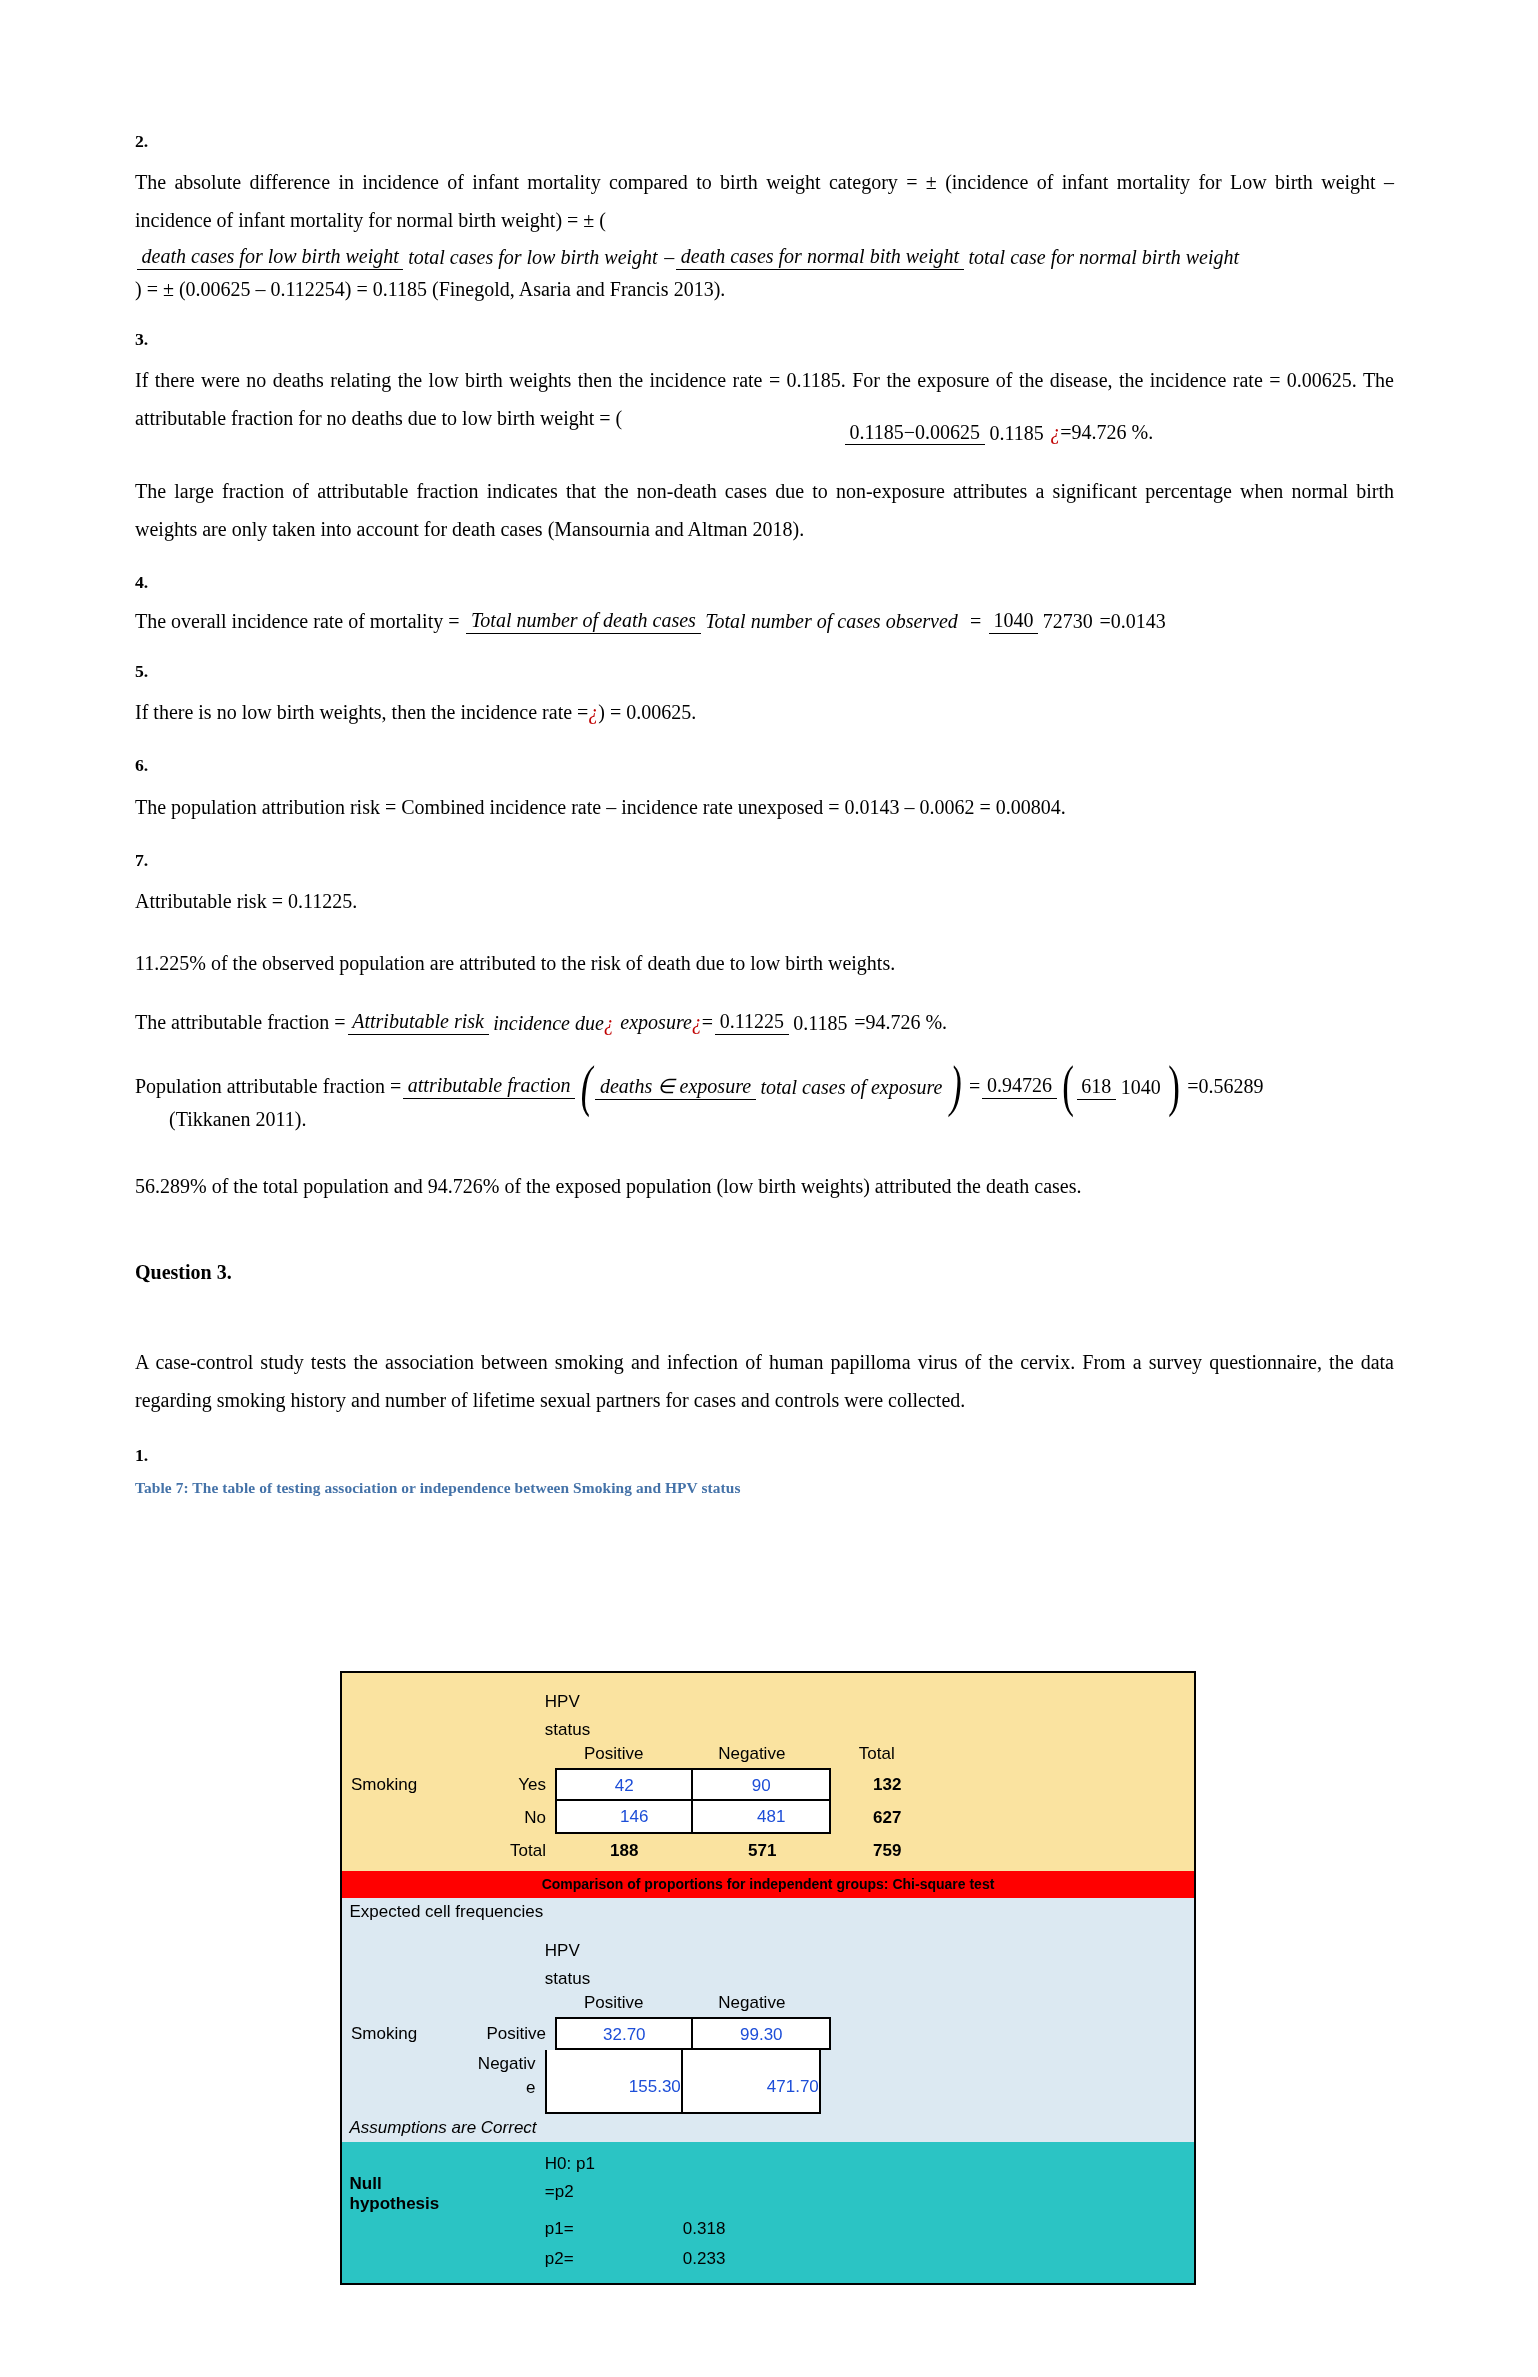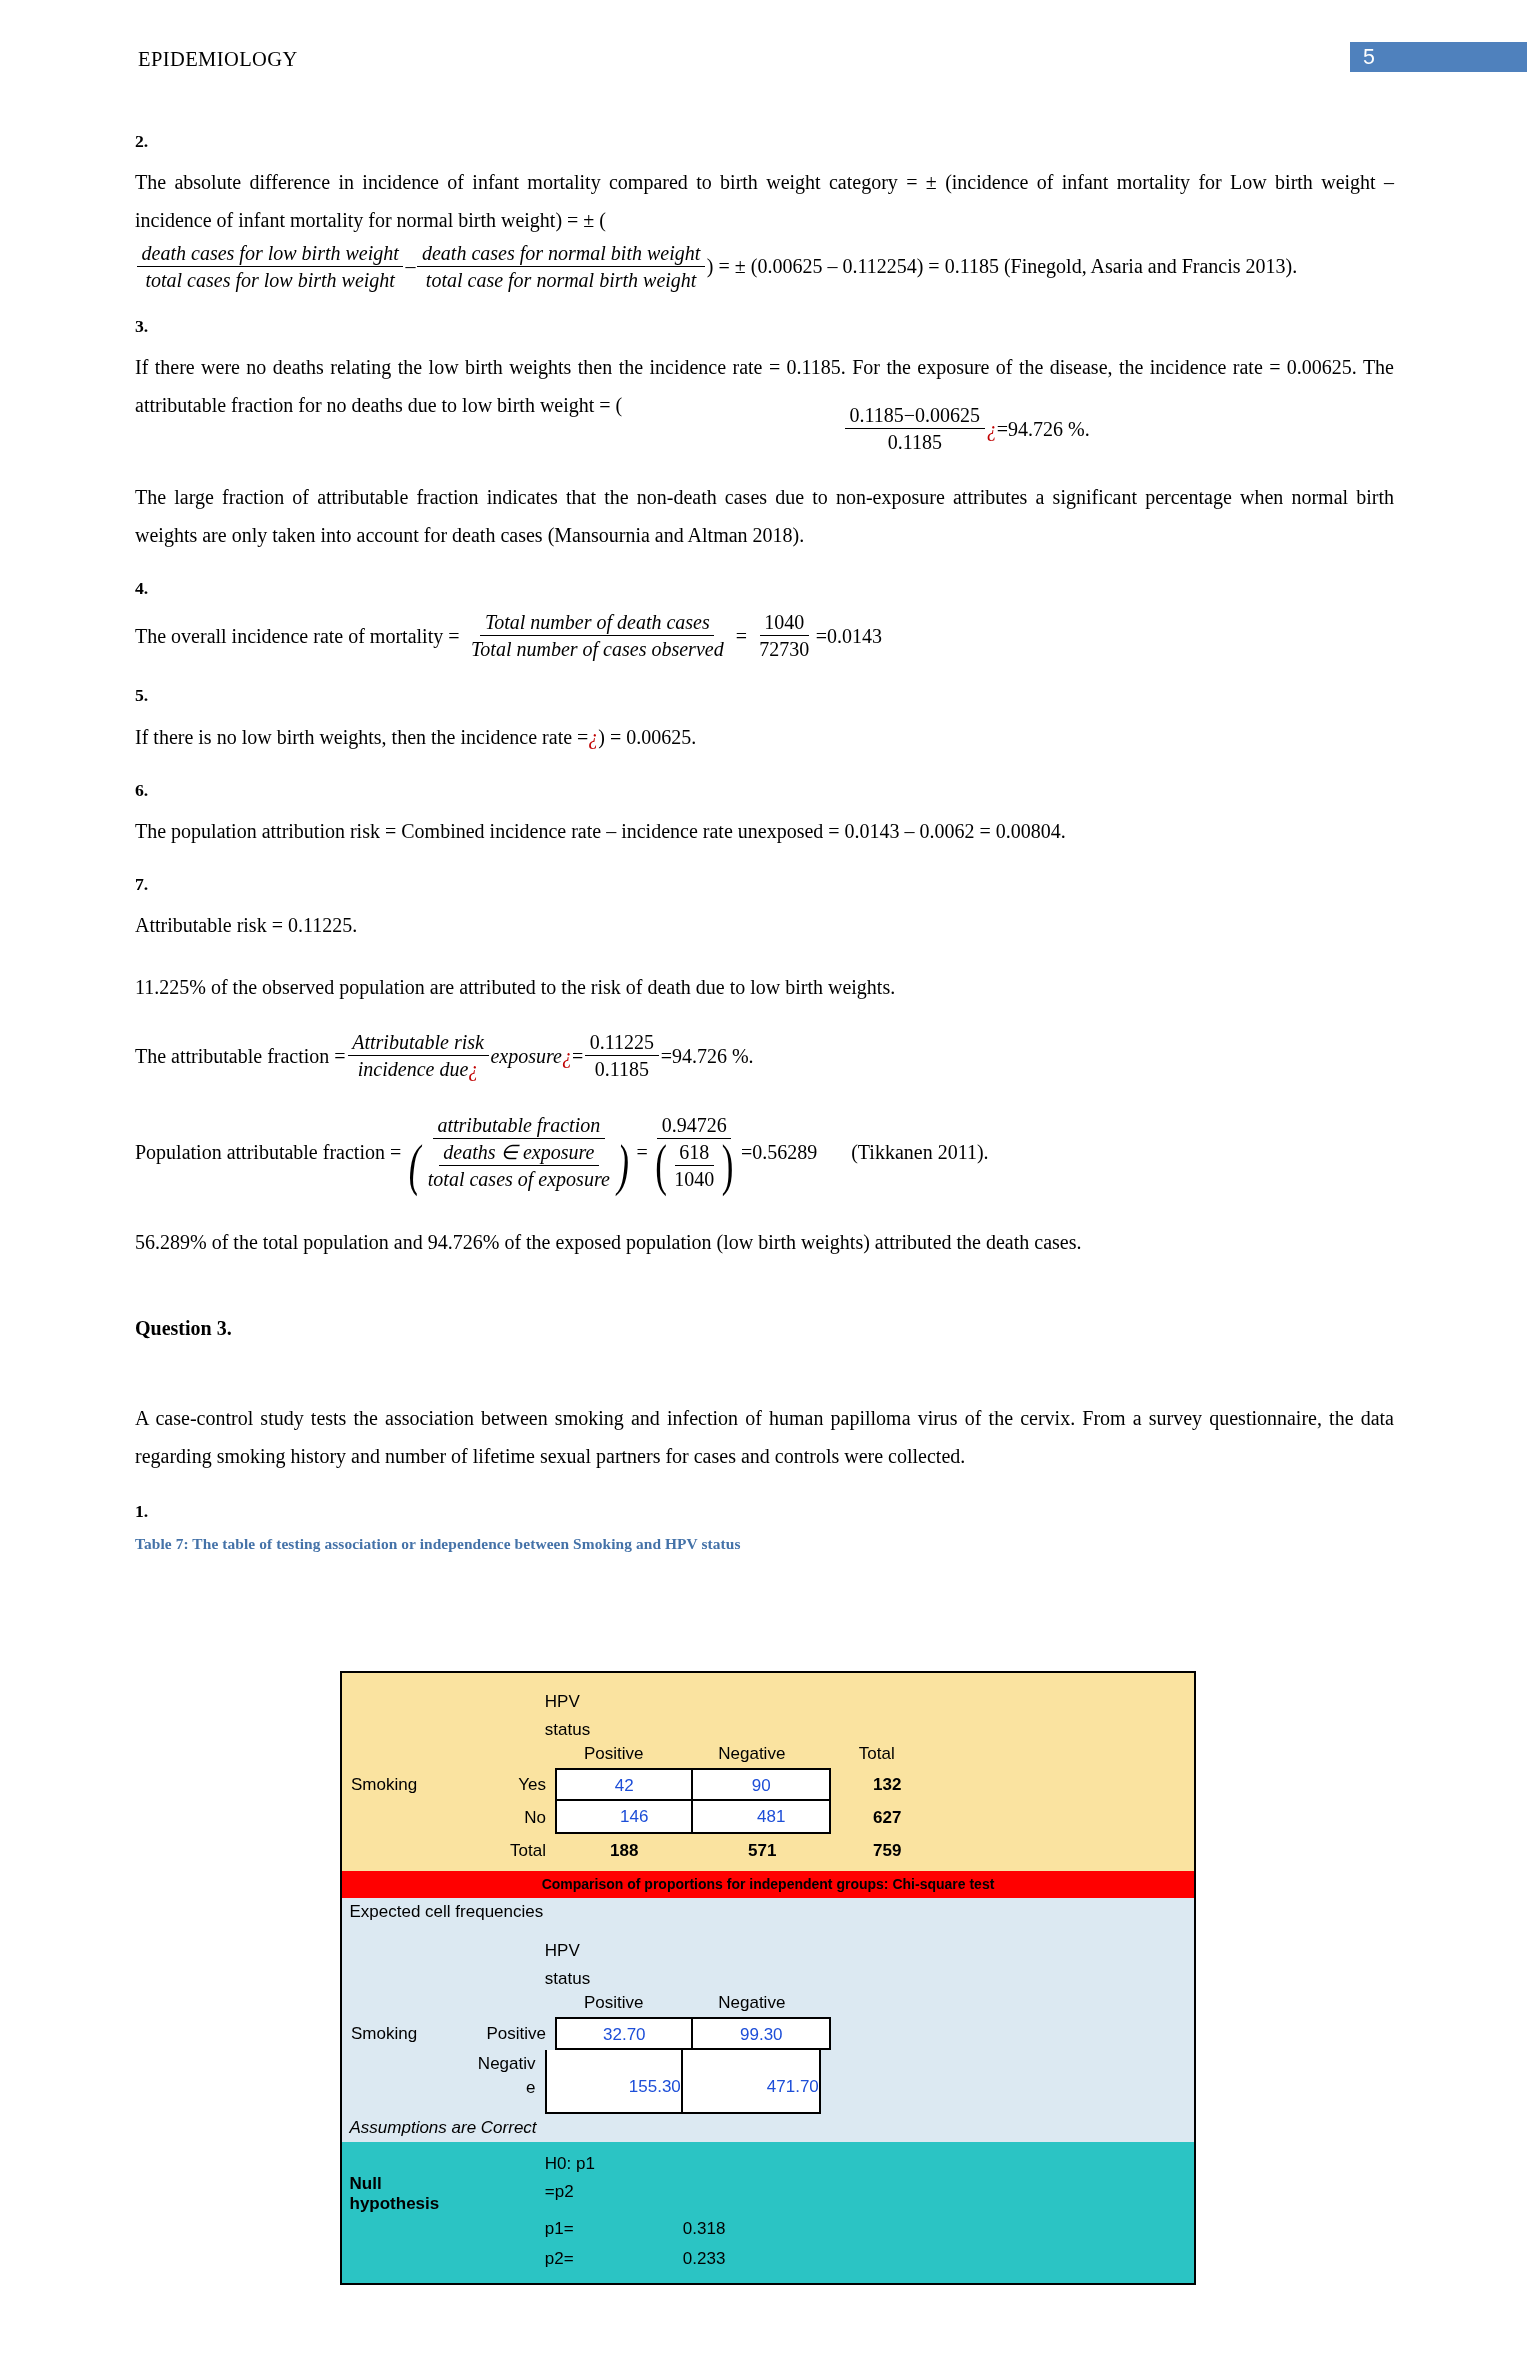--- a/index.html
+++ b/index.html
@@ -85,21 +85,20 @@
     font-size: 20px;
     line-height: 32px;
     margin: 0 0 24px 0;
     display: flex;
     align-items: center;
     flex-wrap: wrap;
     gap: 0px;
   }
   .frac {
     display: inline-flex;
-    flex-direction: column;
     align-items: center;
     vertical-align: middle;
     margin: 0 1.9px;
     font-style: italic;
   }
   .frac > .fnum {
     border-bottom: 1.2px solid #000;
     padding: 0 4.7px 0.9px 4.7px;
     white-space: nowrap;
     line-height: 24px;
@@ -180,26 +179,20 @@
   .rowlabel { line-height: 33px; padding-left: 9px; }
   .rowlabel2 { line-height: 24px; }
   .italic { font-style: italic; }
   .teal-bold { font-weight: bold; }
 </style>
 </head>
 <body>
 
 <div class="page">
 
-  <div class="header">
-    <div class="header-title">EPIDEMIOLOGY</div>
-    <div class="page-badge">
-      <span>5</span>
-    </div>
-  </div>
 
   <div class="content">
 
     <div class="num">2.</div>
     <p class="body"><span>The absolute difference in incidence of infant mortality compared to birth weight category = ± (incidence of infant mortality for Low birth weight – incidence of infant mortality for normal birth weight) = ± (</span></p>
     <div class="mathline" style="margin-top:-22.4px;">
       <span class="frac">
         <span class="fnum">death cases for low birth weight</span>
         <span class="fden">total cases for low birth weight</span>
       </span>

